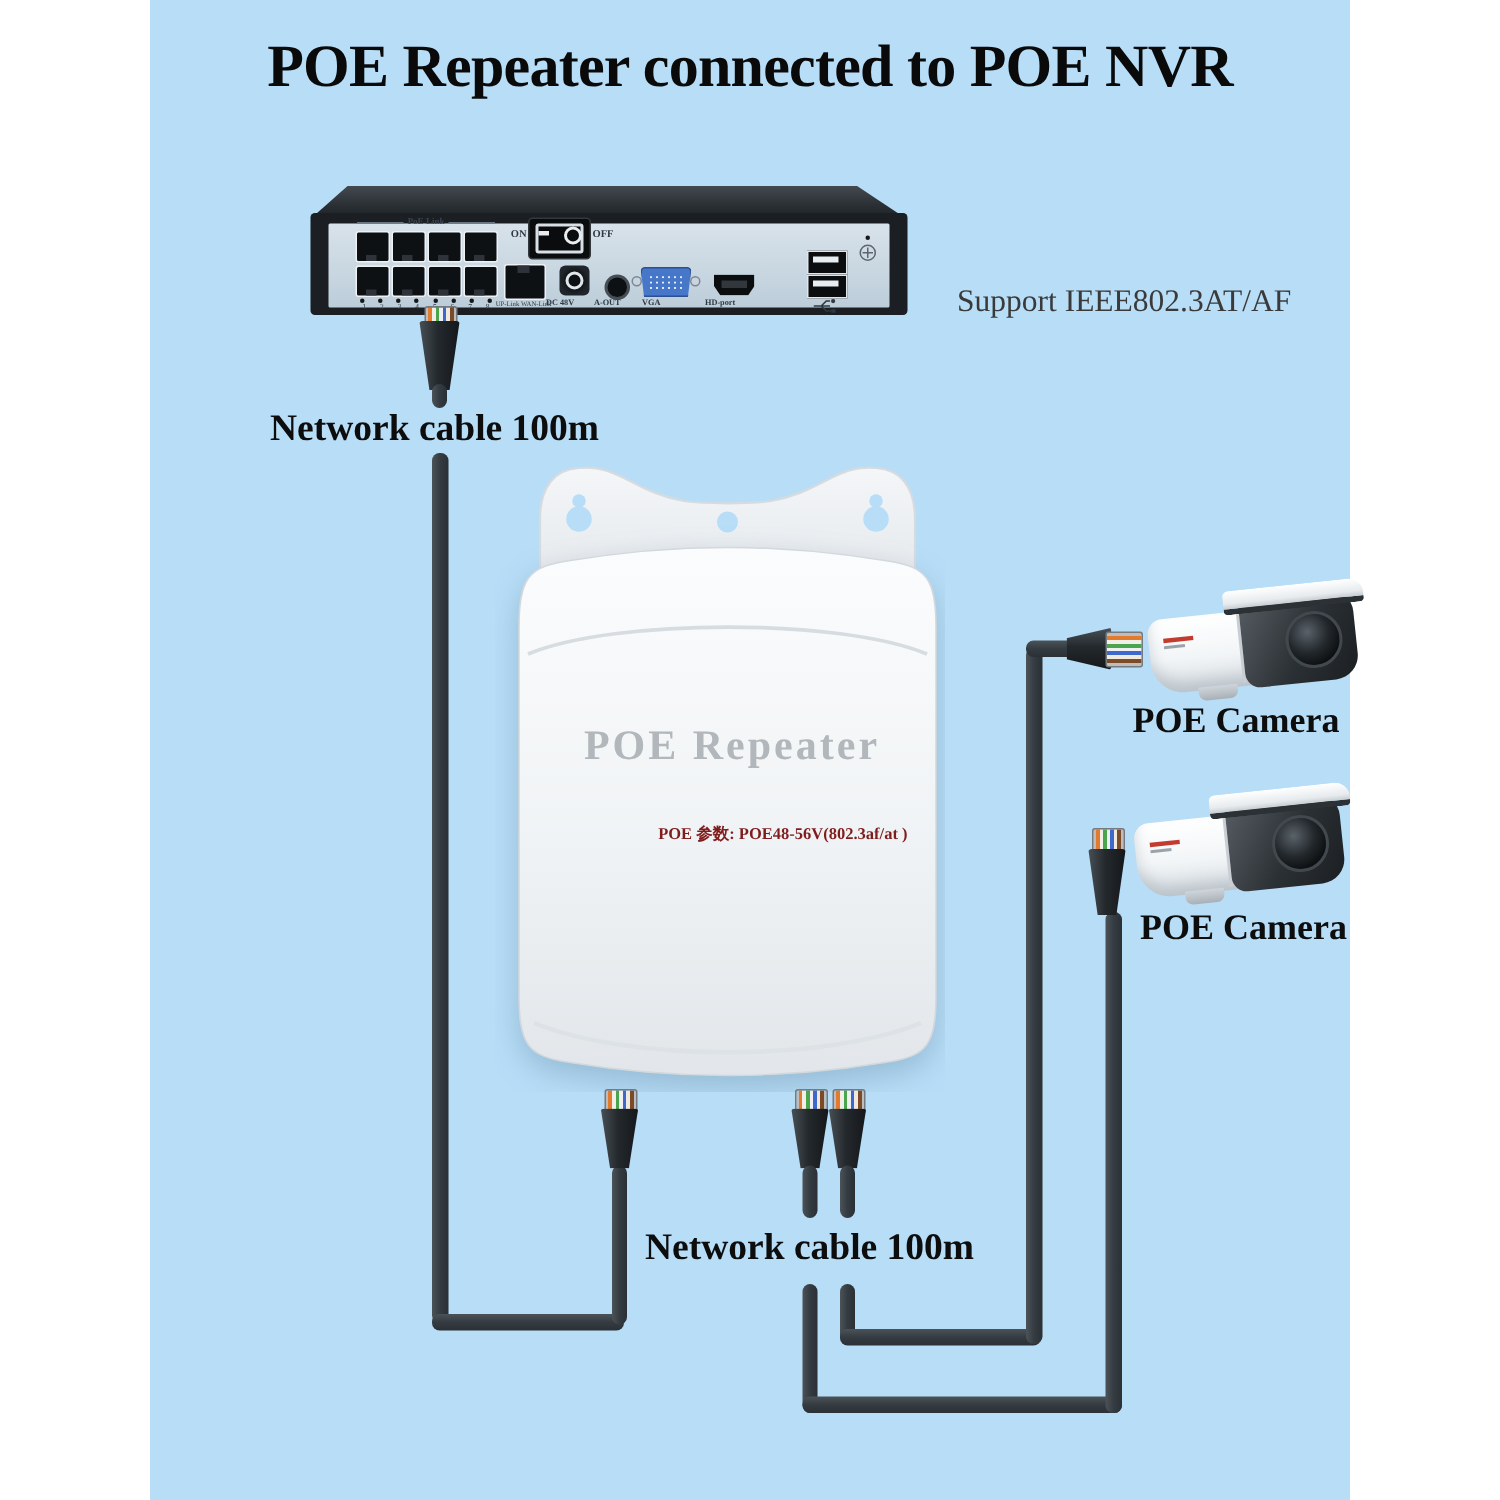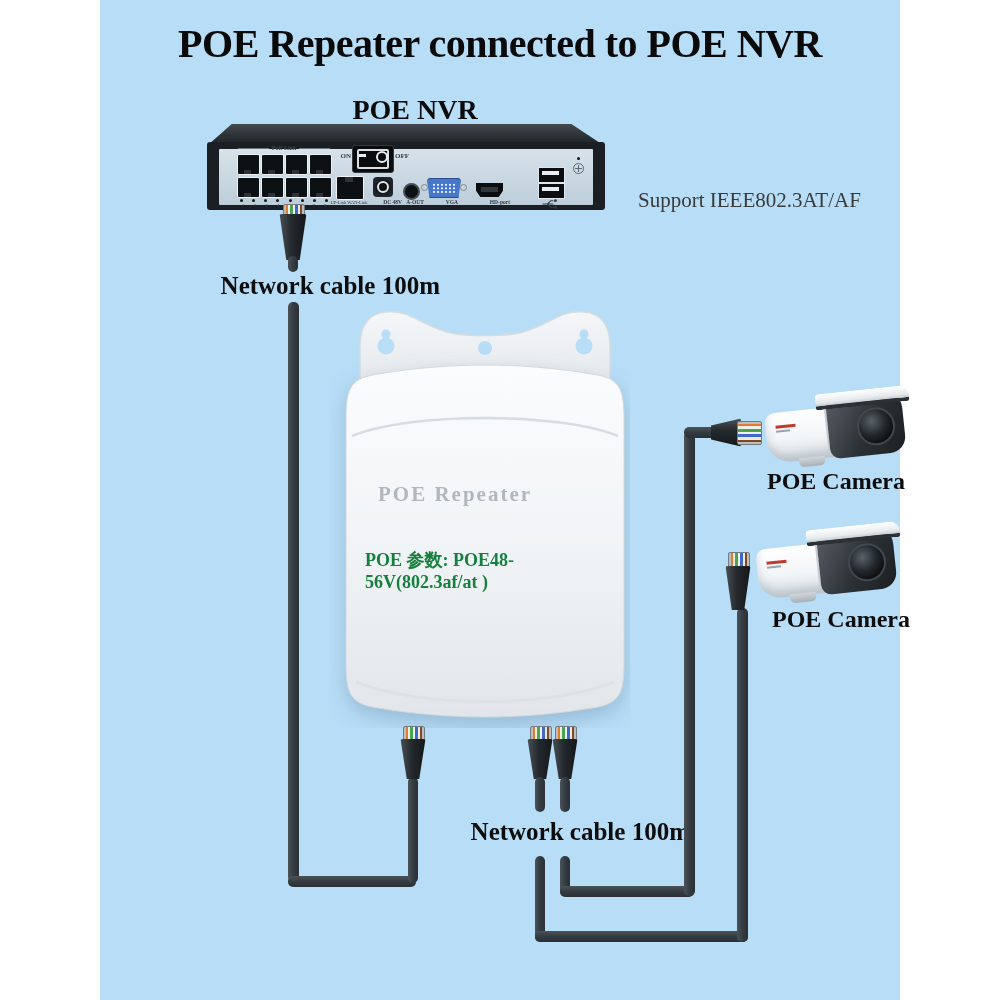--- a/index.html
+++ b/index.html
@@ -1,19 +1,19 @@
 <!DOCTYPE html>
 <html><head>
 <meta charset="utf-8">
 <style>
   html,body{margin:0;padding:0;background:#ffffff;}
   .page{position:relative;width:1000px;height:1000px;background:#ffffff;overflow:hidden;
         font-family:Liberation Serif, serif;}
   .canvas{position:absolute;left:100px;top:0;width:800px;height:1000px;background:#b7ddf7;}
-  .lbl{position:absolute;color:#0d0d0d;font-weight:bold;text-align:right;}
+  .lbl{position:absolute;color:#0d0d0d;font-weight:bold;text-align:left;}
 
   
   .title{position:absolute;left:100px;top:20px;width:800px;text-align:center;
          font-size:40px;font-weight:bold;color:#0a0a0a;letter-spacing:-0.5px;}
 
   
   .nvr{position:absolute;left:207px;top:122px;width:400px;height:92px;}
   .nvr-slab{position:absolute;left:1px;top:2px;width:395px;height:21px;
             background:linear-gradient(180deg,#43494f,#2b3035 60%,#1f2327);
             clip-path:polygon(6% 0,92% 0,100% 100%,0 100%);}
@@ -92,34 +92,33 @@
   .cam-lens{position:absolute;right:9px;top:13px;width:34px;height:34px;border-radius:50%;
             background:radial-gradient(circle at 38% 34%,#5a636a 0%,#23282c 45%,#0d1012 75%);
             border:2px solid #41484e;}
   .cam-visor{position:absolute;left:52px;top:0;width:94px;height:12px;border-radius:4px 10px 3px 3px;
              background:linear-gradient(180deg,#ffffff,#e7ebee 70%,#c7cdd2 100%);
              border-bottom:4px solid #2c3135;}
   .cam-foot{position:absolute;left:30px;top:62px;width:26px;height:9px;border-radius:0 0 5px 5px;
             background:linear-gradient(180deg,#cfd5da,#a8b0b7);}
 
   
-  .rep-name{position:absolute;left:378px;top:482px;width:220px;font-size:21px;
+  .rep-name{position:absolute;left:378px;top:482px;width:220px;text-align:center;font-size:28px;
             font-weight:bold;color:#b2b7bc;letter-spacing:2px;}
-  .rep-spec{position:absolute;left:365px;top:548px;width:240px;text-align:left;font-size:18px;
-            font-weight:bold;color:#15803d;}
+  .rep-spec{position:absolute;left:365px;top:548px;width:240px;text-align:right;font-size:11px;
+            font-weight:bold;color:#7f1d1d;}
 </style>
 </head>
 <body>
 
 <div class="page">
   <div class="canvas"></div>
 
   <div class="title">POE Repeater connected to POE NVR</div>
 
-  <div class="nvr-title">POE NVR</div>
 
   <div class="nvr">
     <div class="nvr-slab"></div>
     <div class="nvr-box"></div>
     <div class="nvr-panel"></div>
 
     <div class="poe-hdr">
       <i></i>
         <span>PoE Link</span>
         <i></i>

